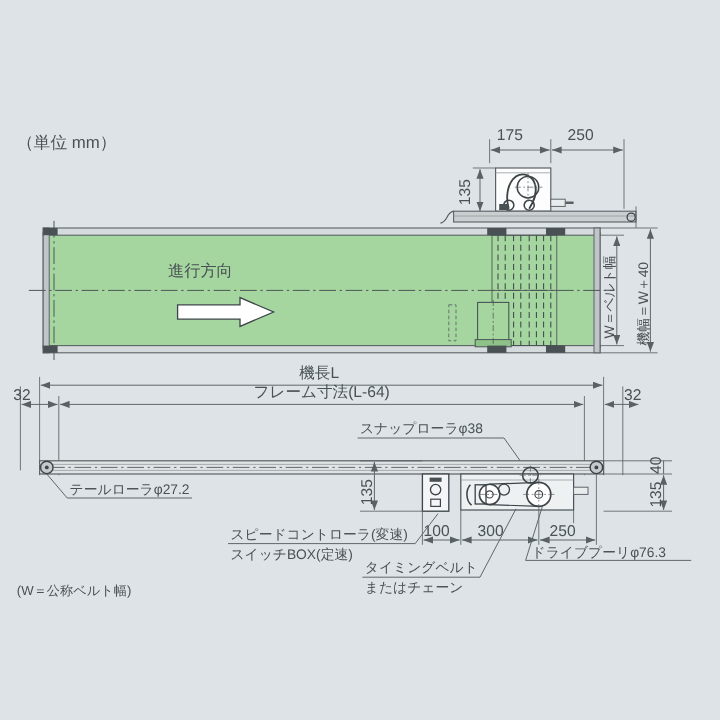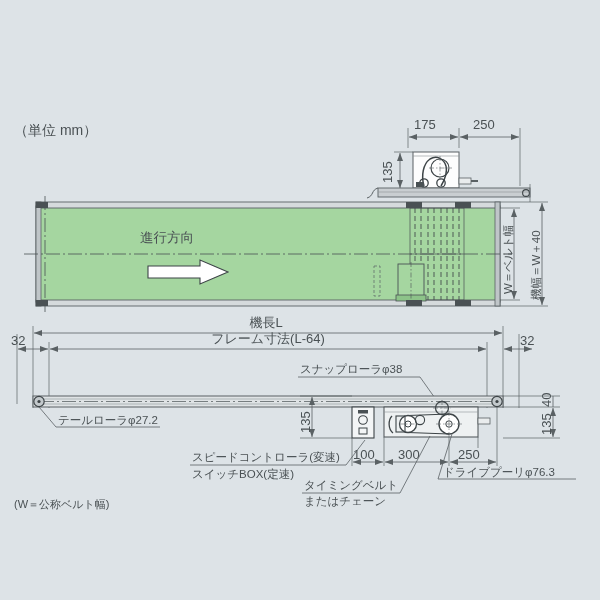--- a/index.html
+++ b/index.html
@@ -4,21 +4,21 @@
 <style>
   html,body{margin:0;padding:0;}
   body{
     width:600px;height:600px;
     background:#dde3e7;
     font-family:"Liberation Sans","DejaVu Sans",sans-serif;
     color:#3a4145;
     overflow:hidden;
     position:relative;
   }
-  #stage{position:absolute;left:0;top:16px;width:600px;height:472px;}
+  #stage{position:absolute;left:0;top:4px;width:600px;height:472px;}
   svg{display:block;}
   text{font-family:"Liberation Sans","DejaVu Sans",sans-serif;fill:#4a5154;}
   .dimtxt{font-size:13px;}
   .lbl{font-size:11.5px;}
   .unit{font-size:14px;}
   .note{font-size:11px;}
 </style>
 </head>
 <body>
 

